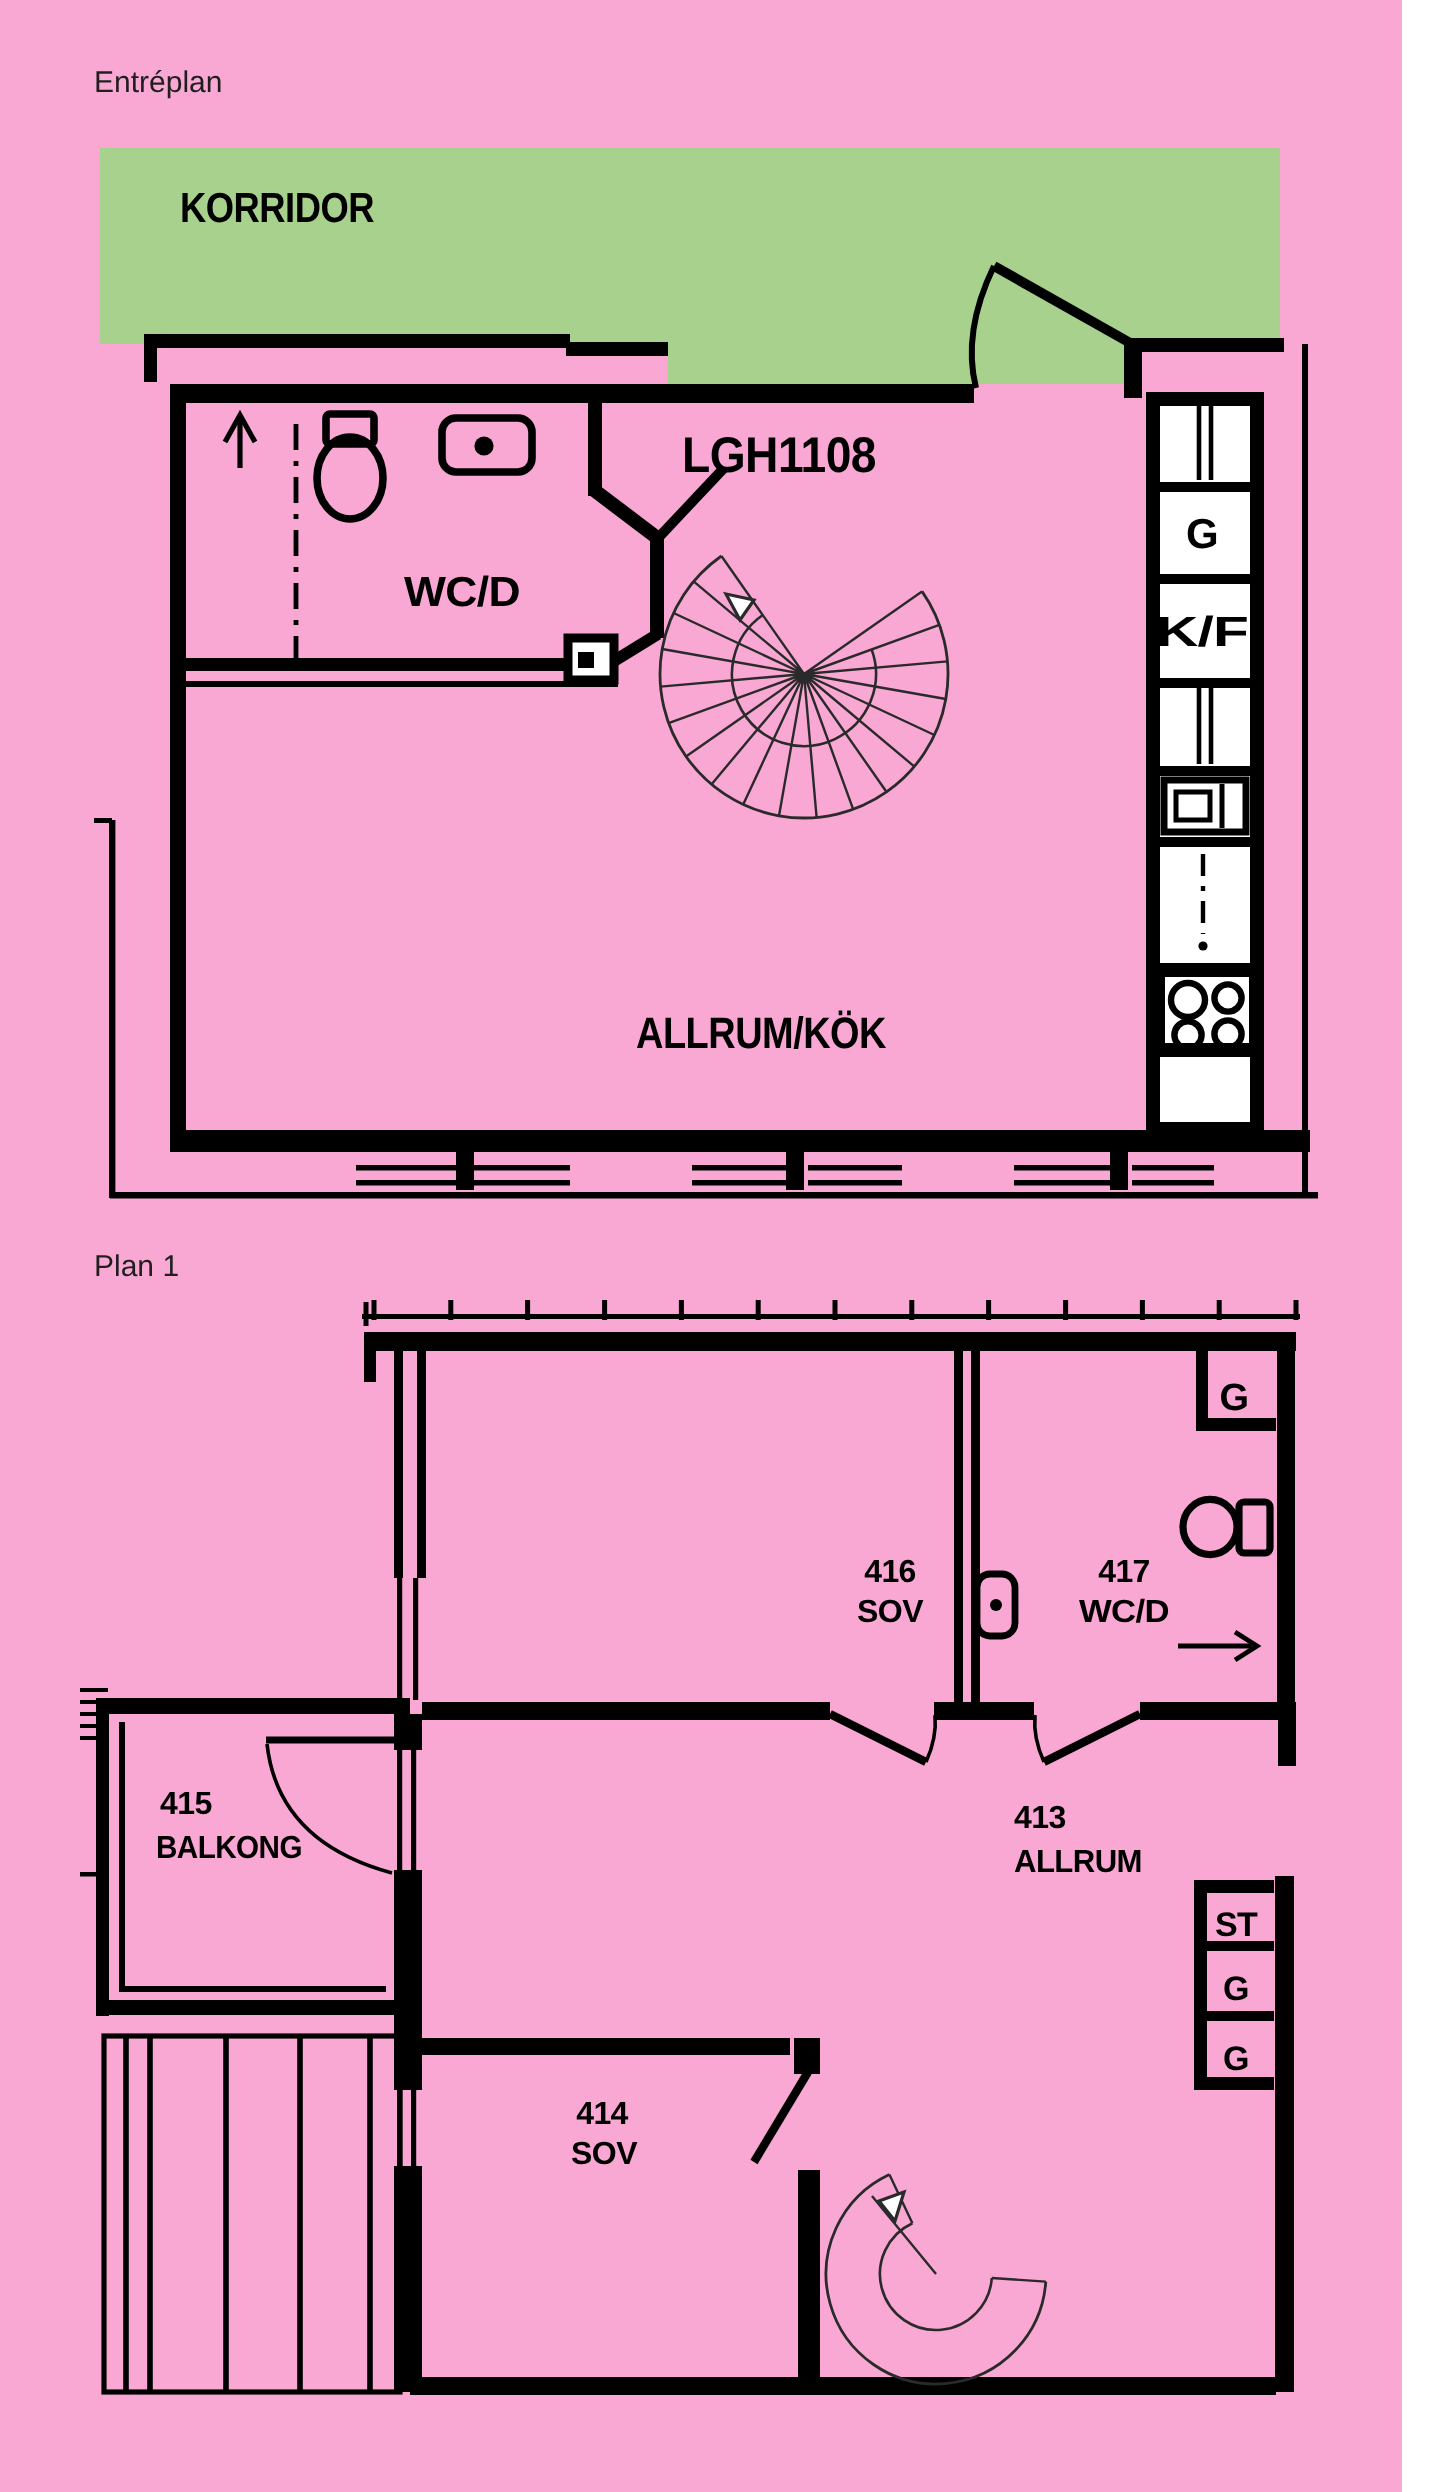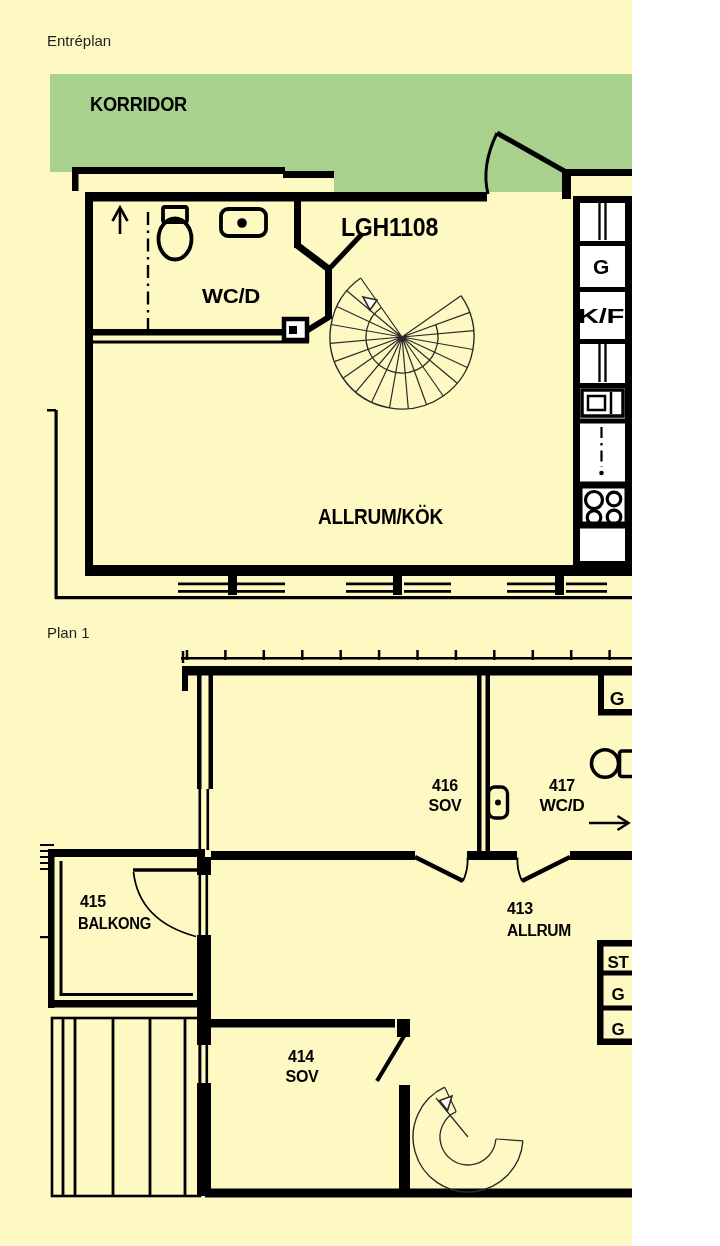--- a/index.html
+++ b/index.html
@@ -1,16 +1,16 @@
 <!DOCTYPE html>
 <html><head>
 <meta charset="utf-8">
 <style>
   html,body{margin:0;padding:0;background:#ffffff;}
-  #page{position:relative;width:632px;height:1246px;background:#fef9c3;overflow:hidden;
+  #page{position:relative;width:701px;height:1246px;background:#f9a8d4;overflow:hidden;
         font-family:"Liberation Sans", sans-serif;}
   svg{position:absolute;left:0;top:0;}
   text{fill:#000000;}
   .plan-title{font-size:15px;font-weight:400;fill:#1f1f1f;}
   .room-lbl{font-weight:700;letter-spacing:-0.3px;}
 </style>
 </head>
 <body>
 
 <div id="page">

